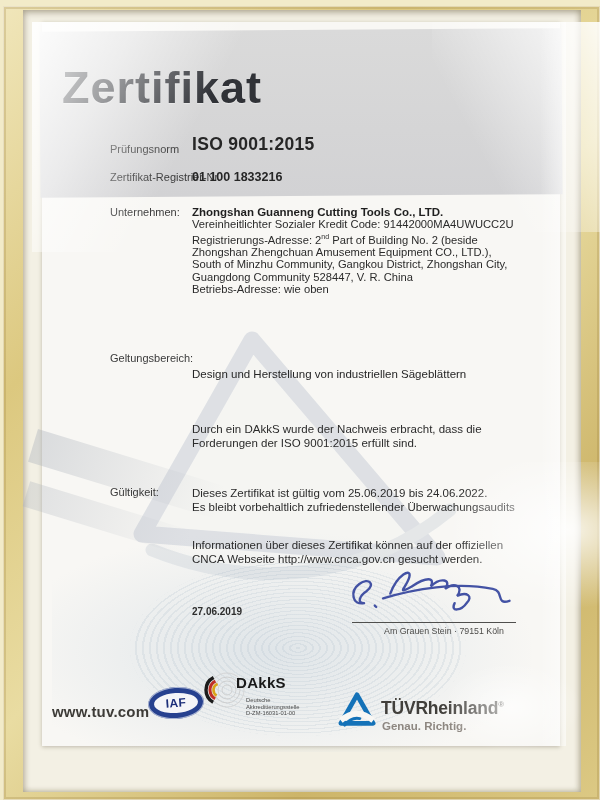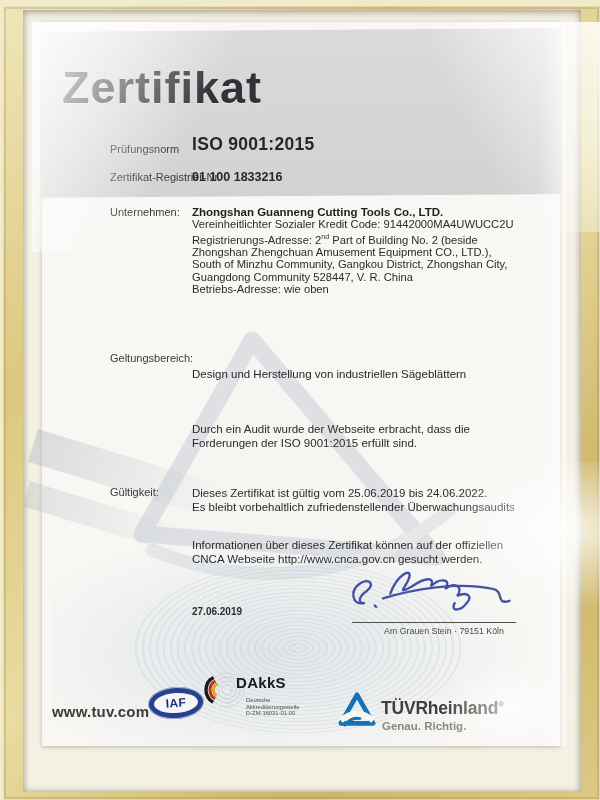--- a/index.html
+++ b/index.html
@@ -148,21 +148,21 @@
         <div>Zhongshan Zhengchuan Amusement Equipment CO., LTD.),</div>
         <div>South of Minzhu Community, Gangkou District, Zhongshan City,</div>
         <div>Guangdong Community 528447, V. R. China</div>
         <div>Betriebs-Adresse: wie oben</div>
       </div>
 
       <div class="lbl" style="top:330px;">Geltungsbereich:</div>
       <div class="val scope-val" style="font-size:11.5px;">Design und Herstellung von industriellen Sägeblättern</div>
 
       <div class="block audit-block">
-        <div>Durch ein Audit wurde der Webseite erbracht, dass die</div>
+        <div>Durch ein DAkkS wurde der Nachweis erbracht, dass die</div>
         <div>Forderungen der ISO 9001:2015 erfüllt sind.</div>
       </div>
 
       <div class="lbl" style="top:464px;">Gültigkeit:</div>
       <div class="block valid-block">
         <div>Dieses Zertifikat ist gültig vom 25.06.2019 bis 24.06.2022.</div>
         <div>Es bleibt vorbehaltlich zufriedenstellender Überwachungsaudits</div>
       </div>
 
       <div class="block info-block">

